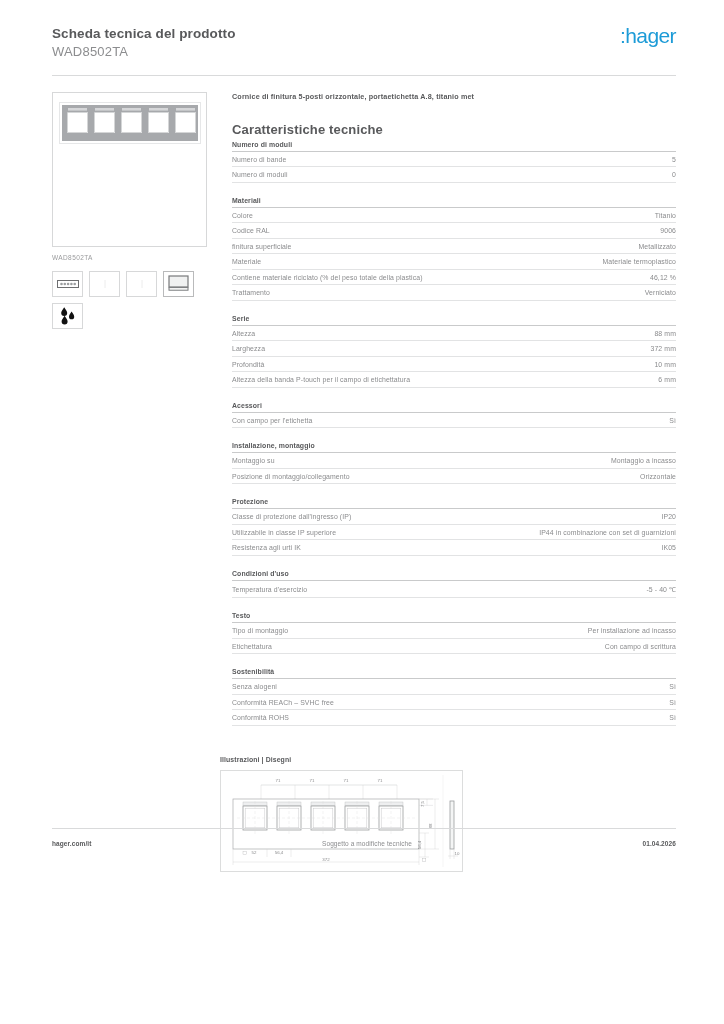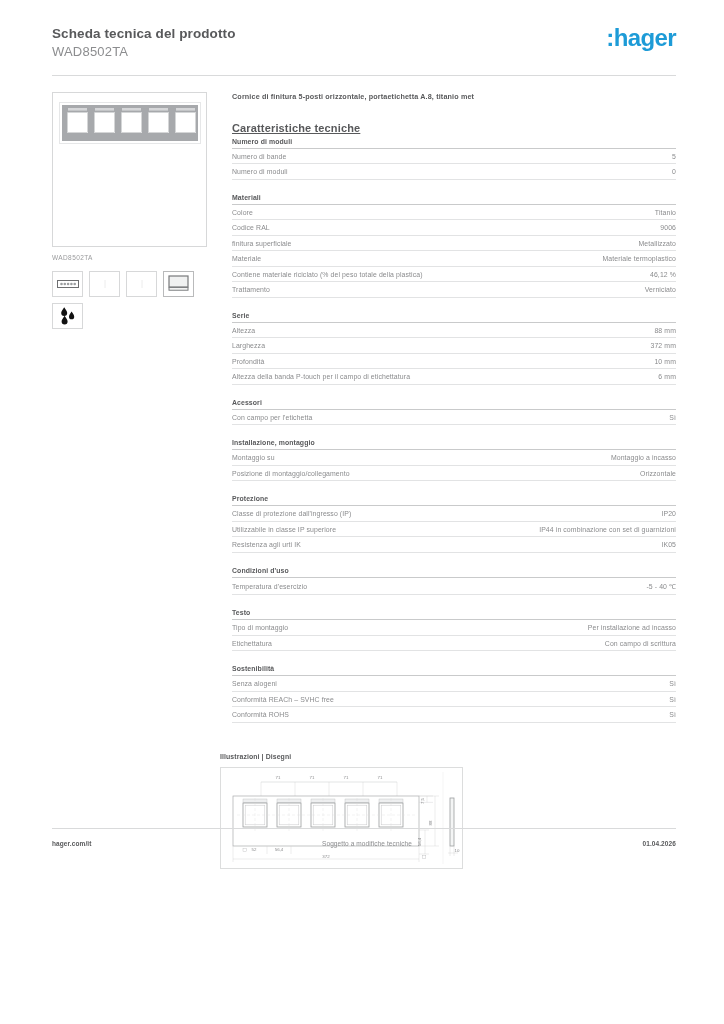--- a/index.html
+++ b/index.html
@@ -19,21 +19,21 @@
   }
   .title-block { padding-top: 3px; }
   .doc-title {
     font-size: 13.5px; font-weight: bold; color: #58595b;
     letter-spacing: .1px; line-height: 1.35;
   }
   .doc-subtitle {
     font-size: 13px; color: #8c8d8f; line-height: 1.35; letter-spacing: .2px;
   }
   .logo {
-    font-size: 24px; font-weight: bold; color: #1d9bd7;
+    font-size: 21px; font-weight: normal; color: #1d9bd7;
     letter-spacing: -.6px; padding-top: 2px;
   }
   .header-rule {
     margin: 14px 48px 0 52px; height: 1px; background: #d9dadb;
   }
 
   
   .body {
     display: flex; padding: 16px 48px 0 52px; gap: 12px;
   }
@@ -57,22 +57,22 @@
   }
   .thumb.sel { border-color: #b9babb; }
   .thumbs-row2 { margin-top: 6px; display: flex; gap: 6px; }
 
   
   .lead {
     font-size: 7.2px; font-weight: bold; color: #58595b;
     letter-spacing: .15px; margin-bottom: 21px;
   }
   .block-title {
-    font-size: 11px; font-weight: bold; color: #58595b;
-    letter-spacing: .15px; margin-bottom: 4px; text-decoration: underline;
+    font-size: 13px; font-weight: bold; color: #58595b;
+    letter-spacing: .15px; margin-bottom: 4px;
   }
   .sec { margin-bottom: 12px; }
   .sec-head {
     font-size: 6.9px; font-weight: bold; color: #58595b;
     letter-spacing: .1px; padding-bottom: 3px;
     border-bottom: 1px solid #c9cacb;
   }
   .row {
     display: flex; justify-content: space-between; align-items: baseline;
     font-size: 6.9px; color: #8a8b8d; letter-spacing: .1px;

